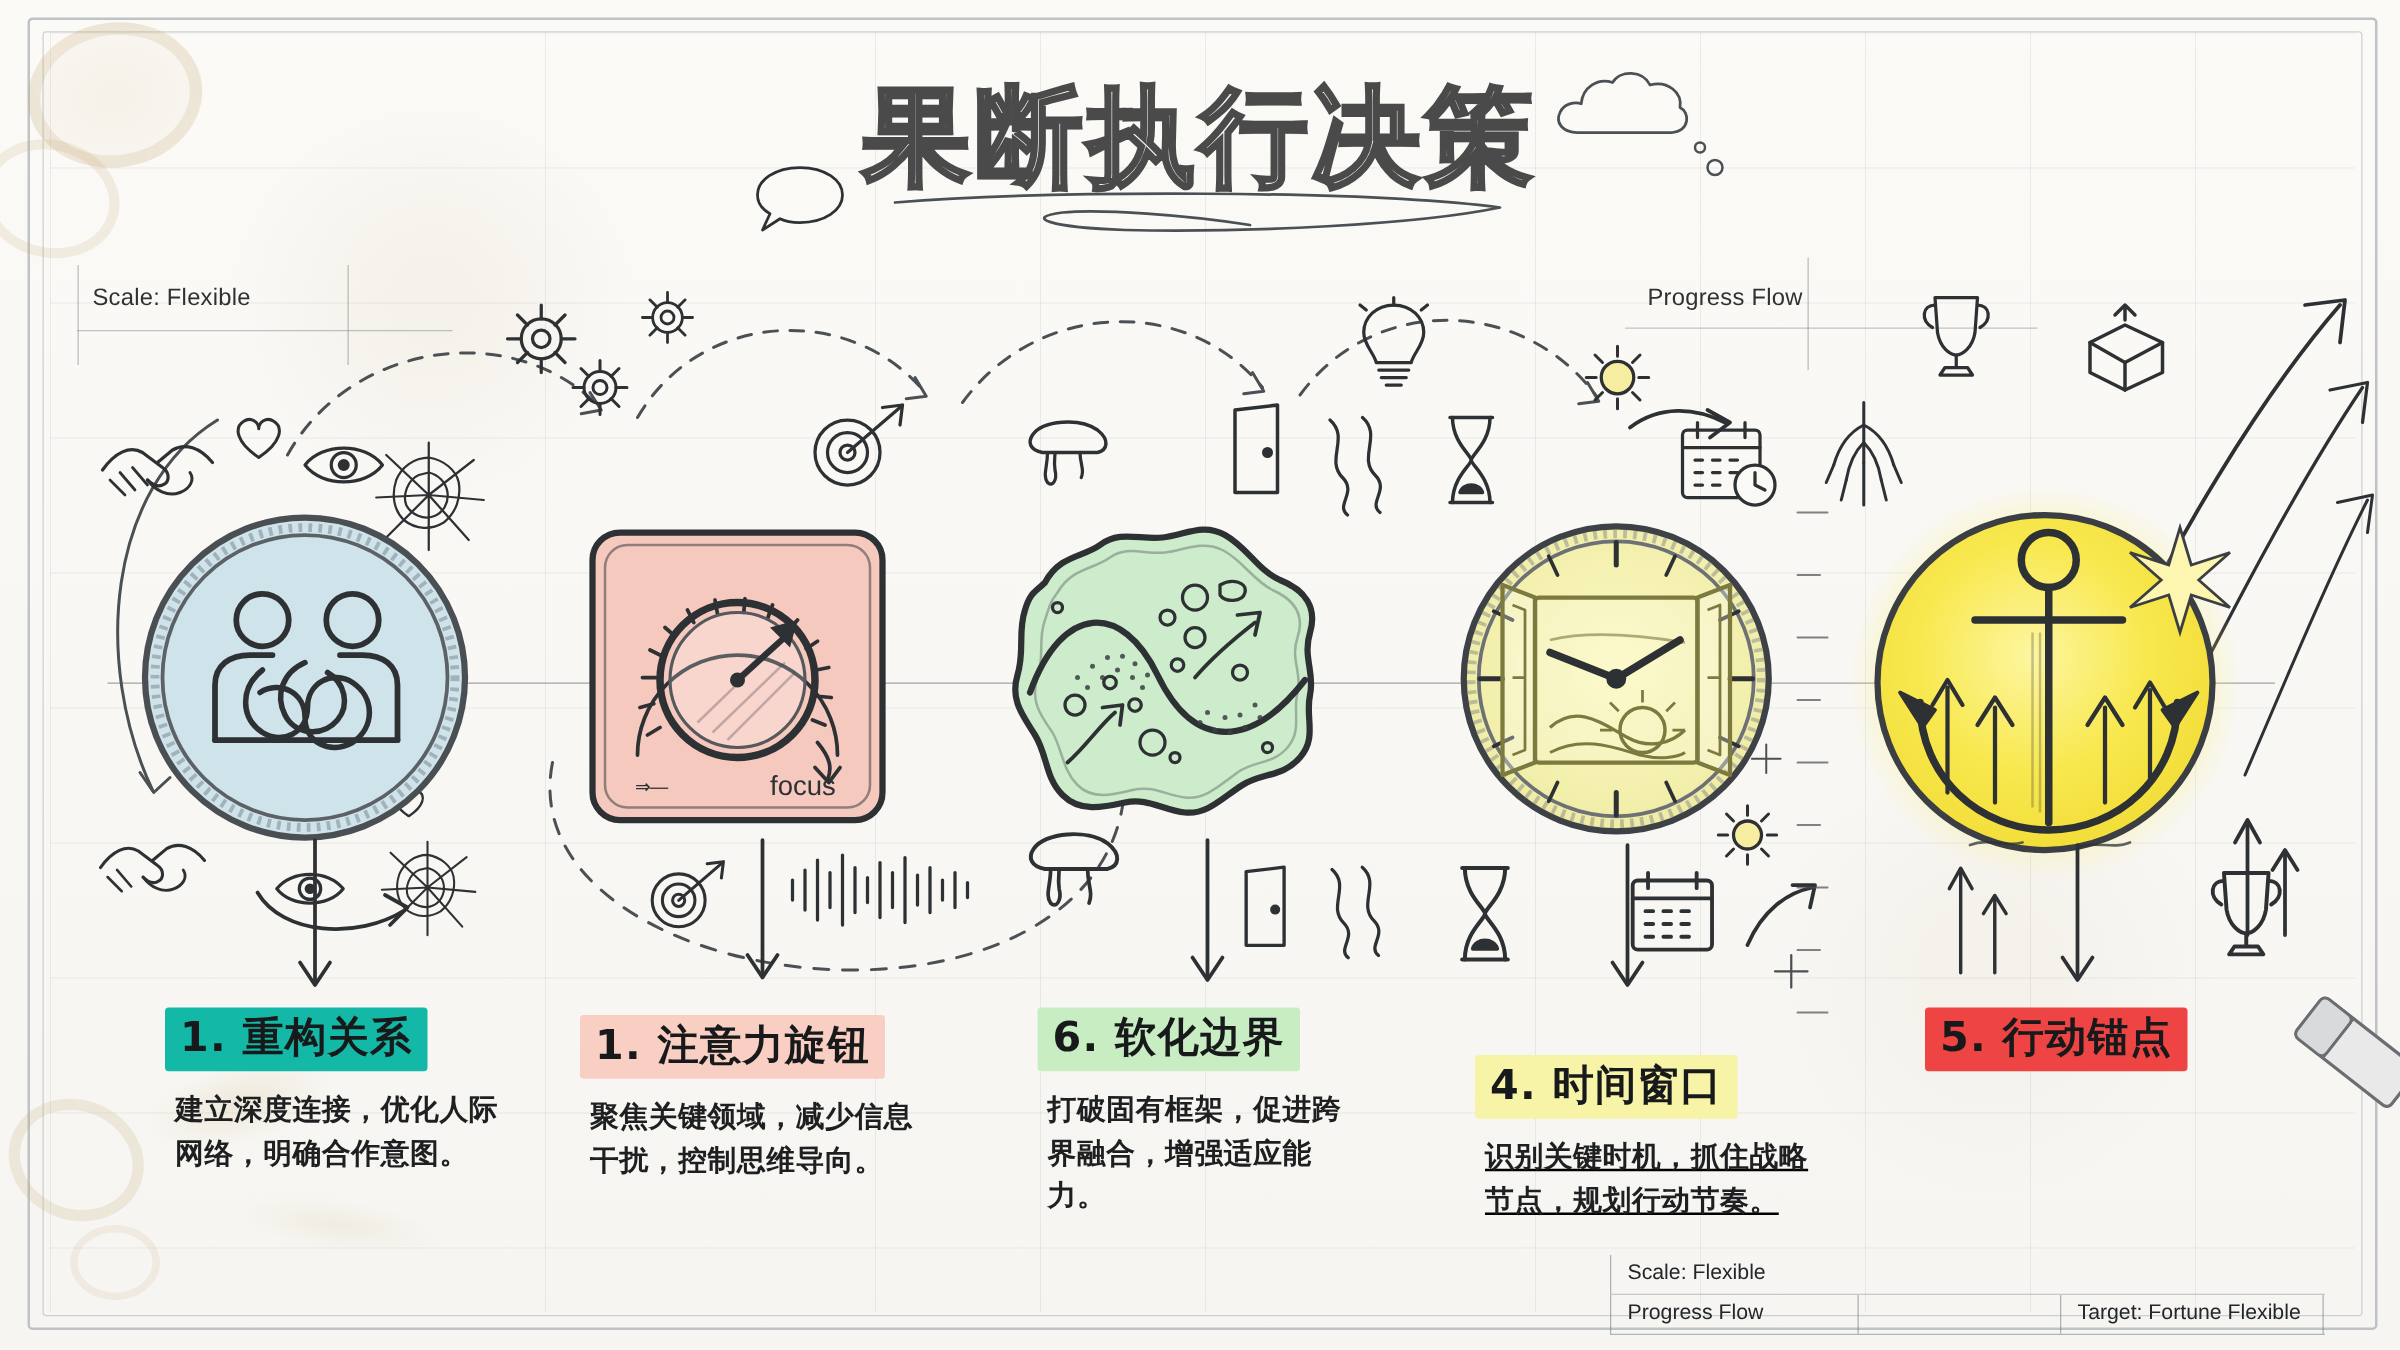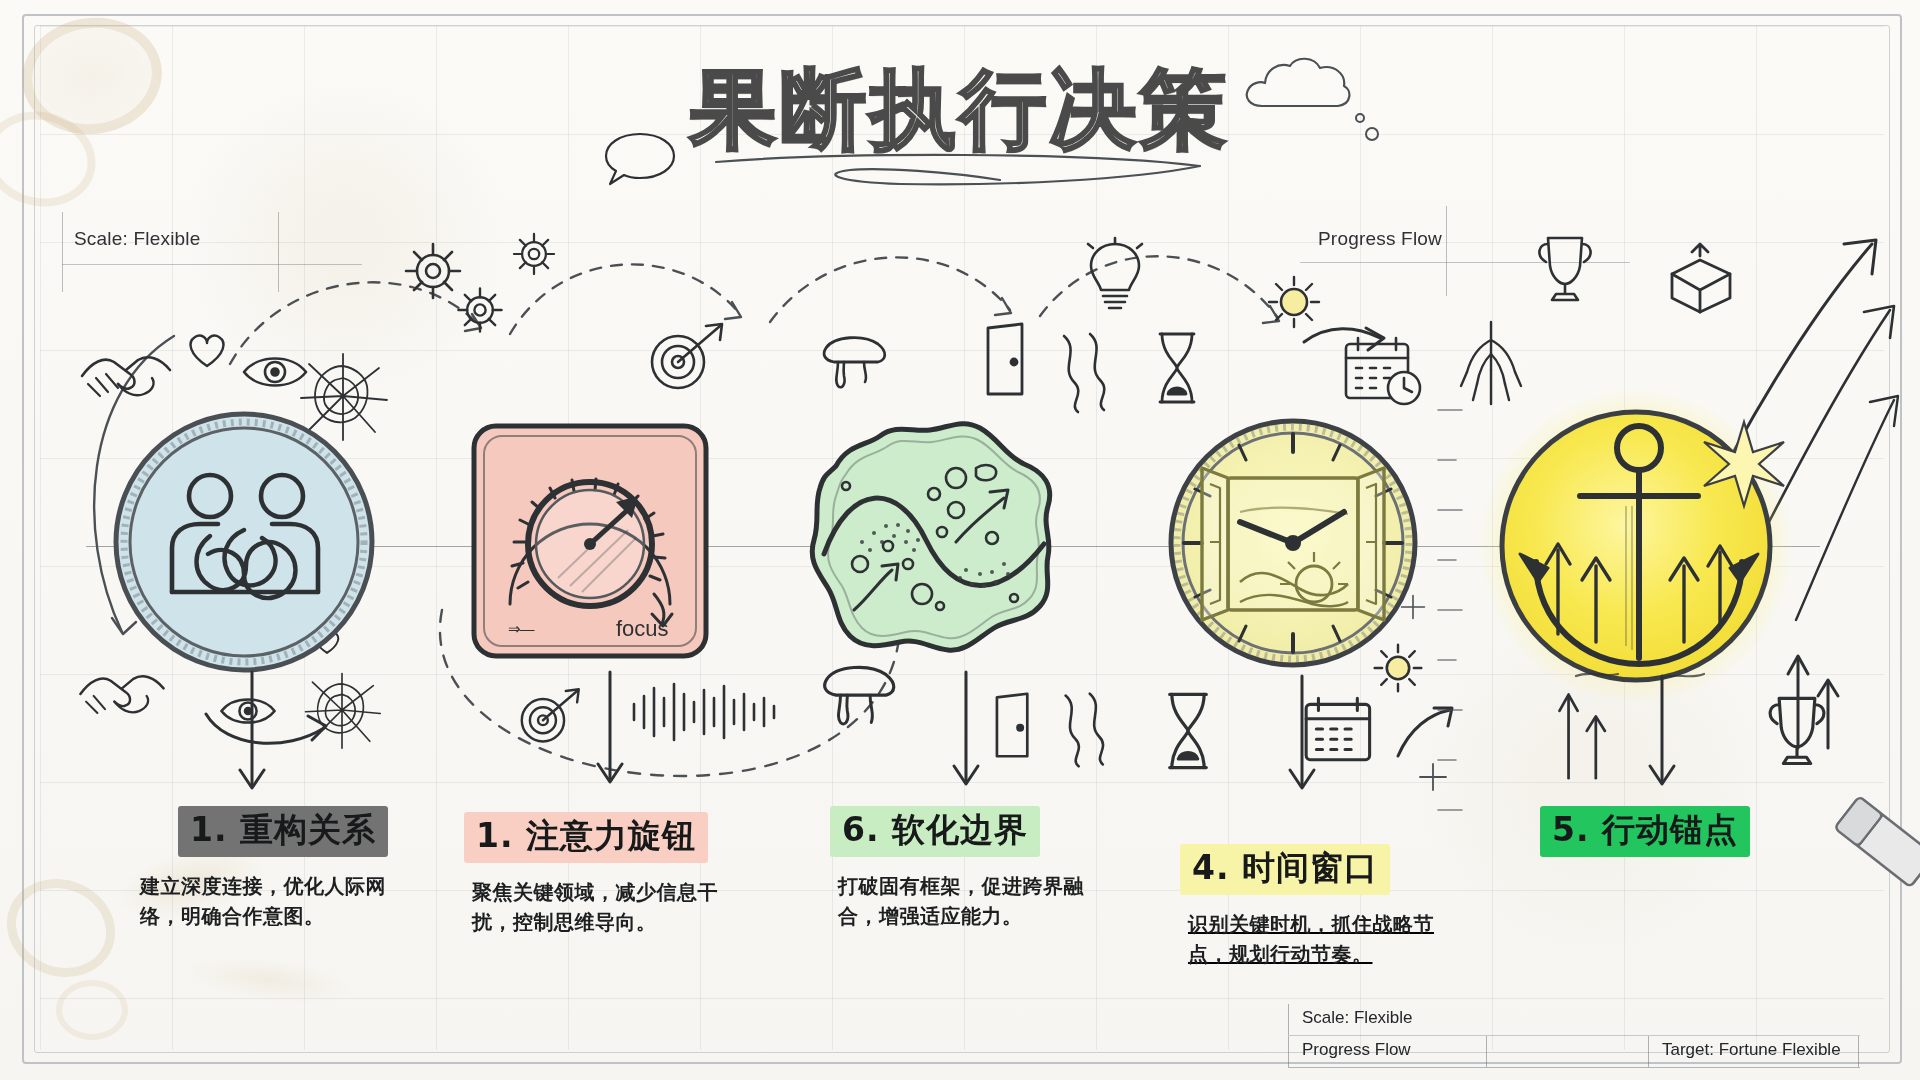--- a/index.html
+++ b/index.html
@@ -84,21 +84,21 @@
   .card{position:absolute;}
 
   .node{position:absolute;}
   .label-wrap{position:absolute;text-align:left;}
   .hl{
     display:inline-block;padding:2px 12px 4px 12px;border-radius:3px;
     font-size:33px;font-weight:700;color:#17191a;letter-spacing:1px;
     font-family:"DejaVu Sans","Liberation Sans",sans-serif;
   }
   .desc{
-    margin-top:14px;font-size:20px;line-height:1.5;color:#1d1f20;font-weight:600;
+    margin-top:14px;font-size:23px;line-height:1.5;color:#1d1f20;font-weight:600;
     font-family:"DejaVu Sans","Liberation Sans",sans-serif;
     letter-spacing:.5px;
   }
 
   
   .footer{position:absolute;left:1288px;top:1004px;width:572px;}
   .f-row{position:relative;height:31px;border-bottom:1px solid rgba(110,118,126,.5);}
   .f-row.top{border-bottom:1px solid rgba(110,118,126,.35);}
   .f-cell{position:absolute;top:4px;font-size:17px;color:#23262a;}
   .f-vline{position:absolute;top:0;bottom:0;width:1px;background:rgba(110,118,126,.55);}
@@ -275,21 +275,21 @@
         </svg>
       </div>
       <div class="deco" style="left:200px;top:706px;">
         <svg width="140" height="60" viewBox="0 0 140 60">
           <path class="ink" stroke-width="3" d="M6 8 C26 42 86 46 124 22"></path>
           <path class="ink" stroke-width="3" d="M108 10 L126 20 L112 34"></path>
         </svg>
       </div>
 
       <div class="label-wrap" style="left:132px;top:806px;width:270px;">
-        <div class="hl" style="background:#737373;margin-left:46px;">1. 重构关系</div>
+        <div class="hl" style="background:#14b8a6;">1. 重构关系</div>
         <div class="desc" style="padding-left:8px;">建立深度连接，优化人际网络，明确合作意图。</div>
       </div>
     </div>
 
     <div class="card">
 
       <div class="deco" style="left:398px;top:236px;">
         <svg width="70" height="70" viewBox="0 0 70 70">
           <g class="ink" stroke-width="2.6">
             <circle cx="35" cy="35" r="16"></circle>
@@ -788,21 +788,21 @@
       </div>
 
       <div class="deco" style="left:1642px;top:676px;">
         <svg width="40" height="118" viewBox="0 0 40 118">
           <path class="ink" stroke-width="3" d="M20 0 L20 104"></path>
           <path class="ink" stroke-width="3" d="M8 90 L20 108 L32 90"></path>
         </svg>
       </div>
 
       <div class="label-wrap" style="left:1540px;top:806px;width:290px;">
-        <div class="hl" style="background:#22c55e;">5. 行动锚点</div>
+        <div class="hl" style="background:#ef4444;">5. 行动锚点</div>
       </div>
     </div>
 
   </div>
 
   <div class="deco" style="left:1432px;top:400px;">
     <svg width="36" height="420" viewBox="0 0 36 420">
       <g class="ink-l" stroke-width="1.6" opacity=".7">
         <path d="M6 10 L30 10 M6 60 L24 60 M6 110 L30 110 M6 160 L24 160 M6 210 L30 210
                  M6 260 L24 260 M6 310 L30 310 M6 360 L24 360 M6 410 L30 410"></path>

